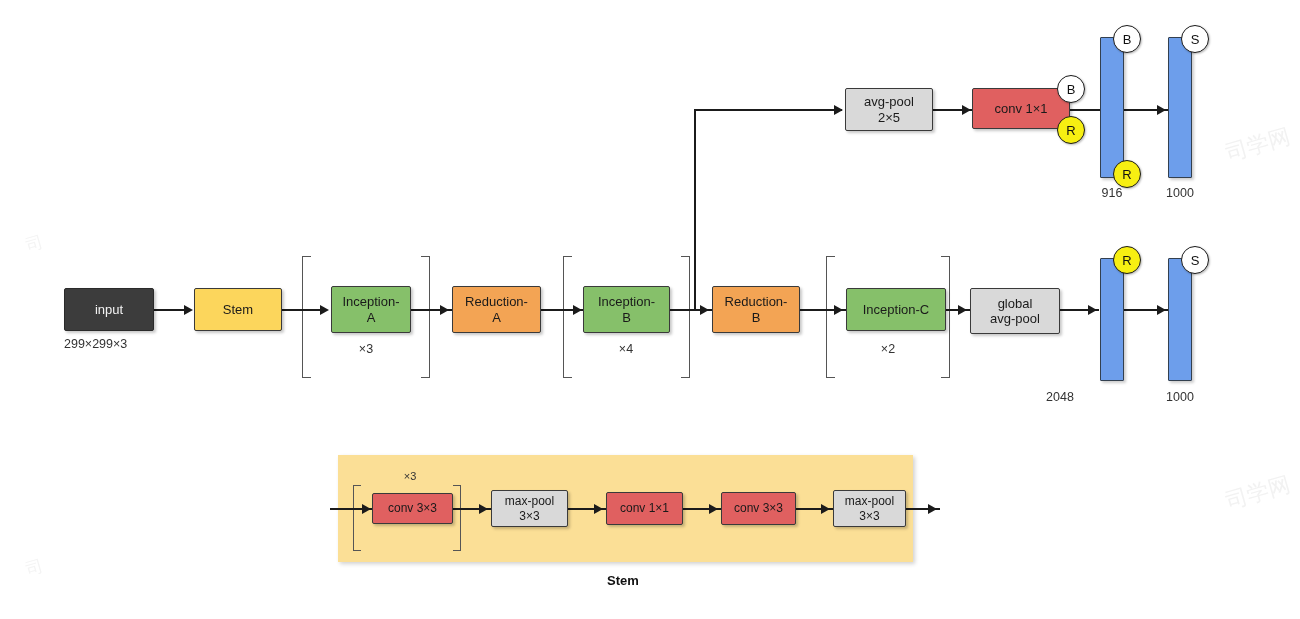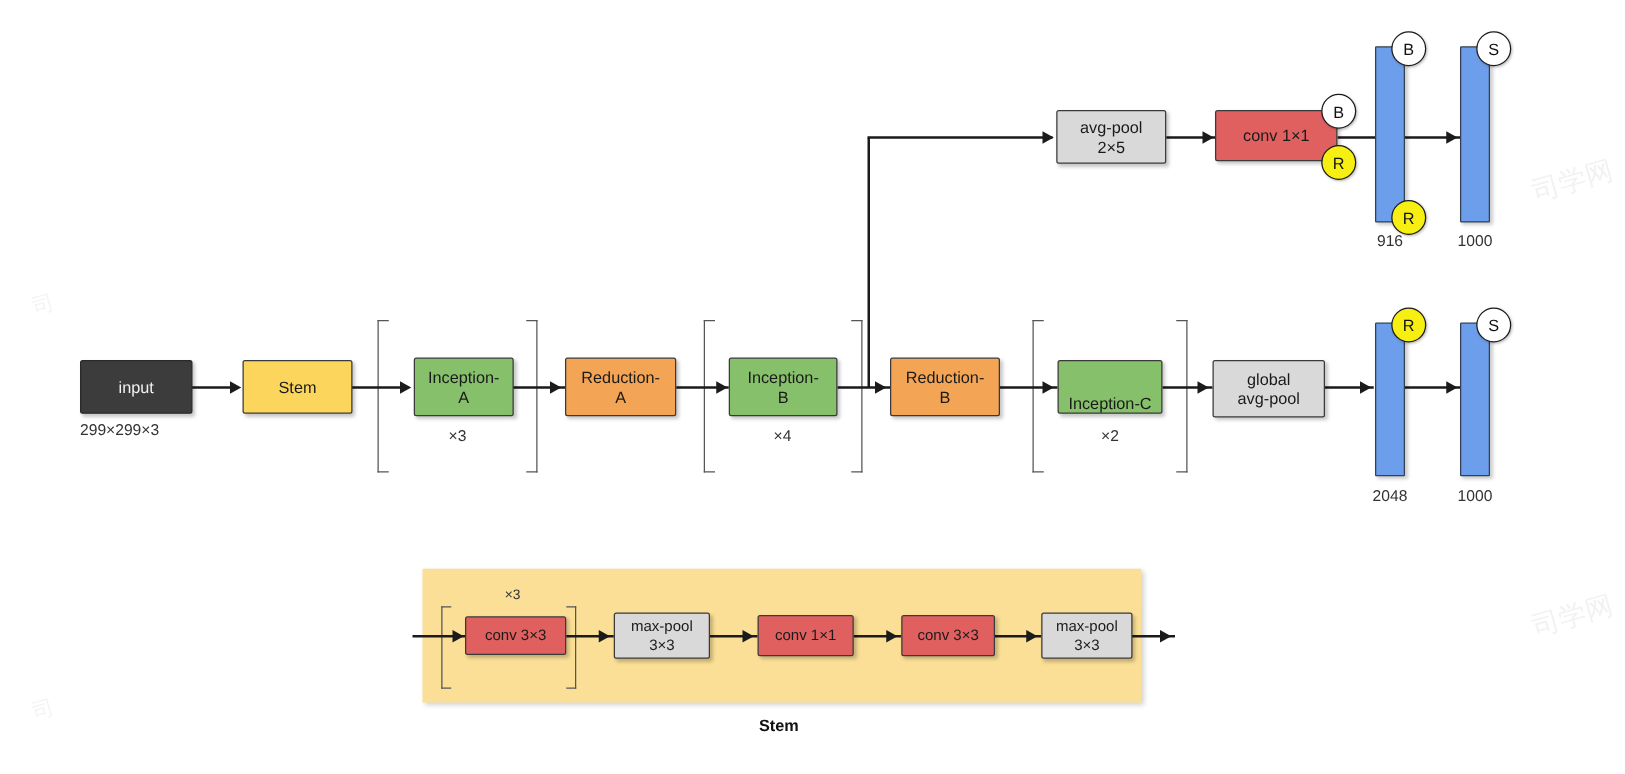--- a/index.html
+++ b/index.html
@@ -223,30 +223,30 @@
   </div>
 
   <div class="node green" style="left:583px; top:286px; width:87px; height:47px;">
     <span class="txt"><span>Inception-</span><br><span>B</span></span>
   </div>
 
   <div class="node orange" style="left:712px; top:286px; width:88px; height:47px;">
     <span class="txt"><span>Reduction-</span><br><span>B</span></span>
   </div>
 
-  <div class="node green" style="left:846px; top:288px; width:84px; height:43px;align-items:flex-end;">
+  <div class="node green" style="left:846px; top:288px; width:100px; height:43px;">
     <span class="txt">Inception-C</span>
   </div>
 
   <div class="node grey" style="left:970px; top:288px; width:90px; height:46px;">
     <span class="txt"><span>global</span><br><span>avg-pool</span></span>
   </div>
 
   <div class="bar" style="left:1100px; top:258px; width:24px; height:123px;"></div>
-  <div class="caption center" style="left:1112px; top:390px;">2048</div>
+  <div class="caption center" style="left:1060px; top:390px;">2048</div>
   <div class="badge yellow" style="left:1113px; top:246px;">R</div>
 
   <div class="bar" style="left:1168px; top:258px; width:24px; height:123px;"></div>
   <div class="caption center" style="left:1180px; top:390px;">1000</div>
   <div class="badge white" style="left:1181px; top:246px;">S</div>
 
   <div class="node grey" style="left:845px; top:88px; width:88px; height:43px;">
     <span class="txt"><span>avg-pool</span><br><span>2×5</span></span>
   </div>
 

